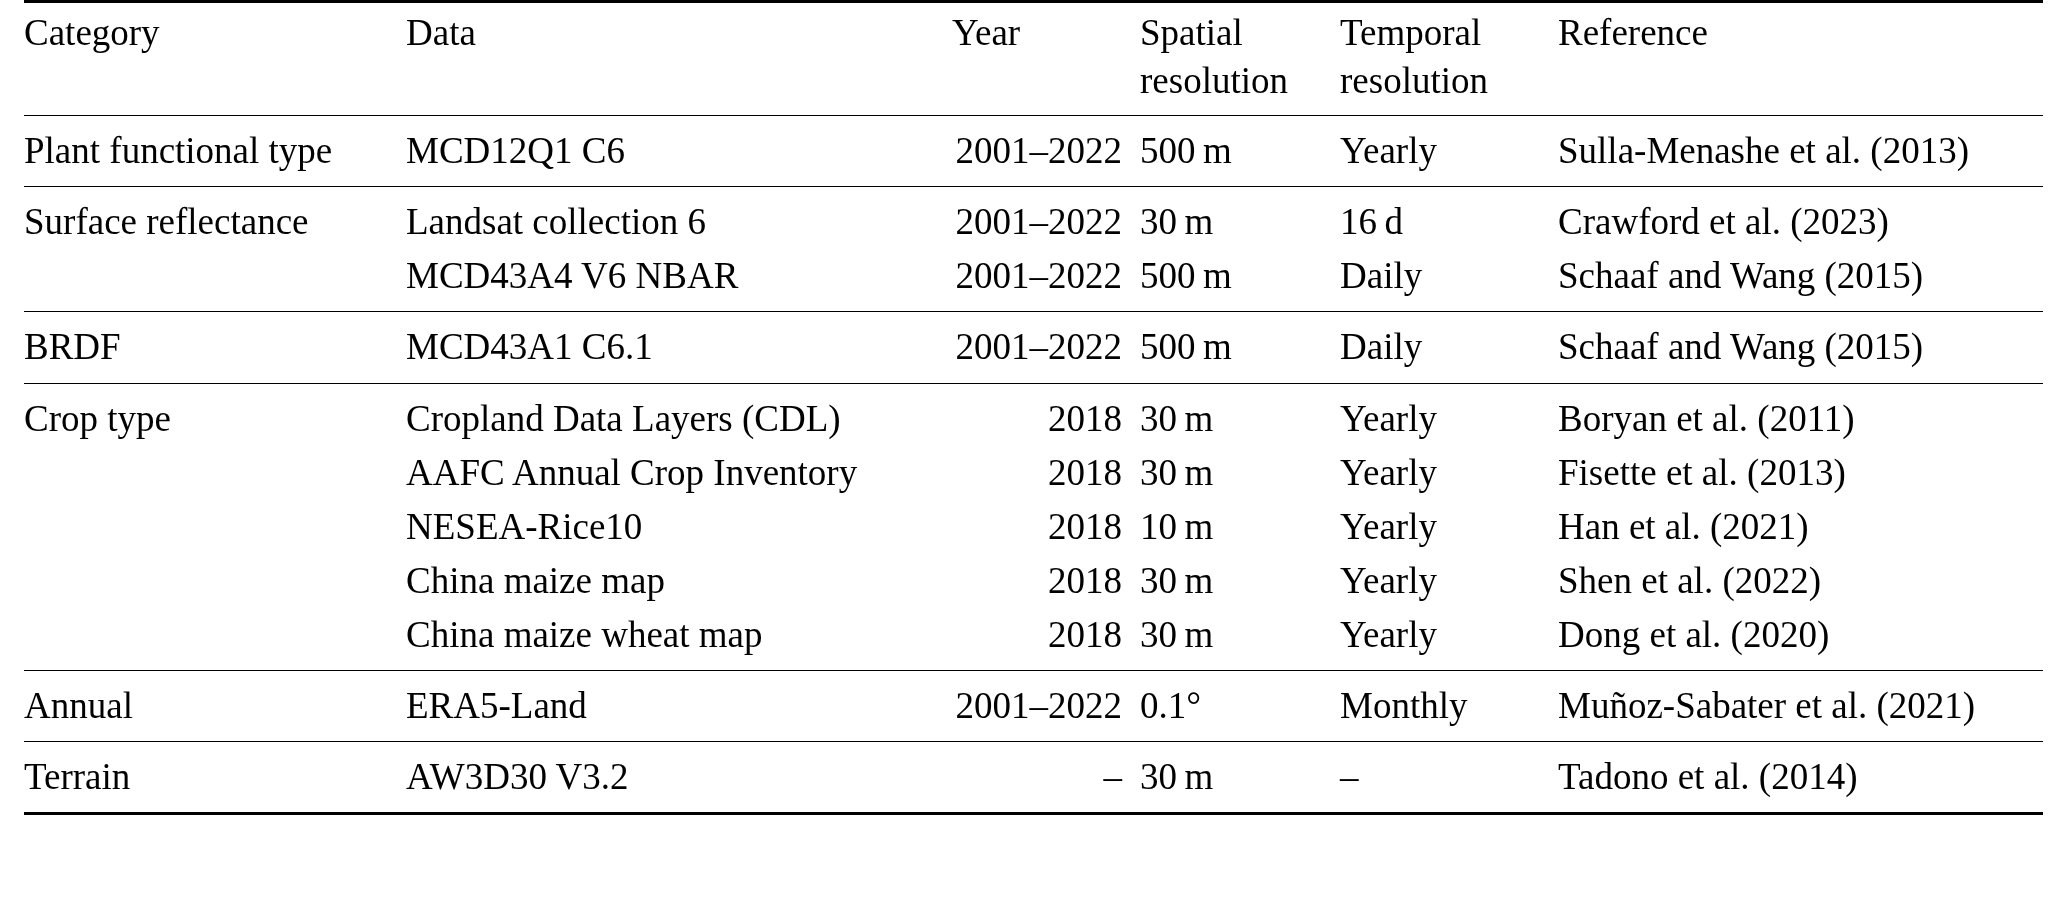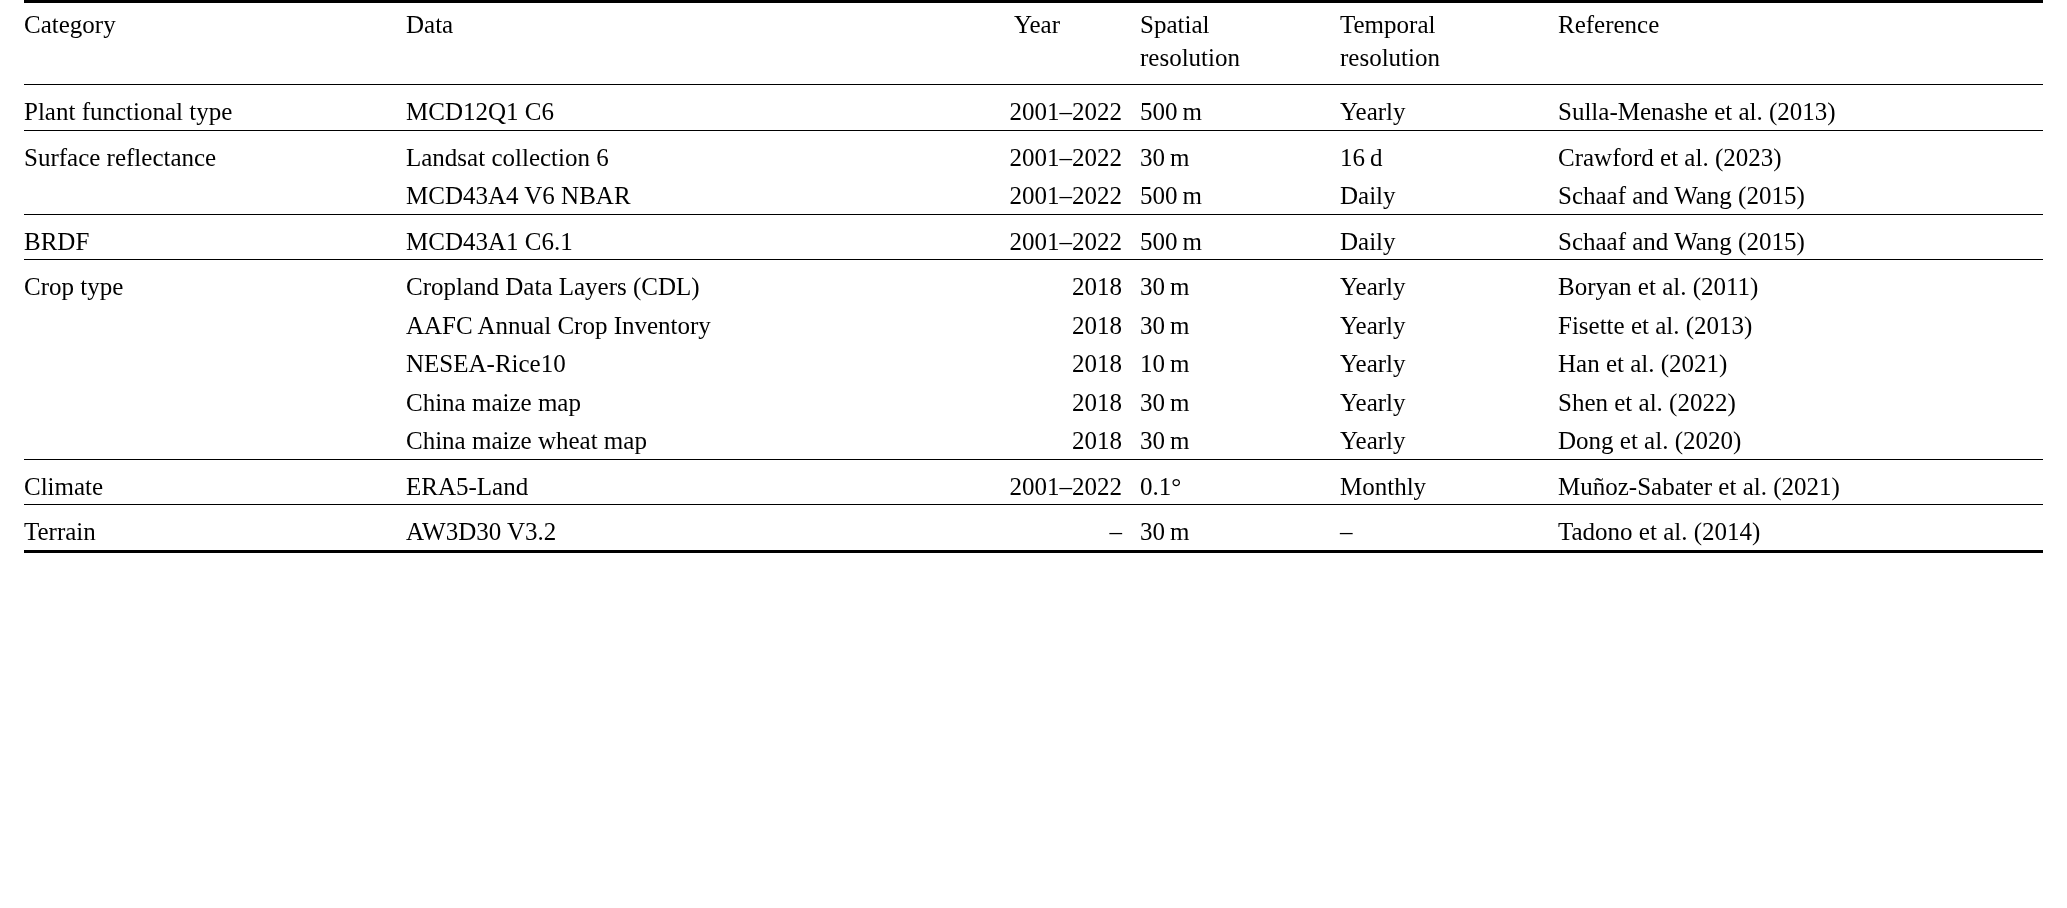--- a/index.html
+++ b/index.html
@@ -17,57 +17,57 @@
   .sheet {
     width: 2067px;
     height: 908px;
     box-sizing: border-box;
     padding: 0 24px;
     position: relative;
   }
   table.data-table {
     width: 2019px;
     border-collapse: collapse;
-    font-size: 25px;
+    font-size: 37px;
     line-height: 1.30;
     table-layout: fixed;
   }
   table.data-table col.c-category { width: 382px; }
   table.data-table col.c-data     { width: 546px; }
   table.data-table col.c-year     { width: 188px; }
   table.data-table col.c-spatial  { width: 200px; }
   table.data-table col.c-temporal { width: 218px; }
   table.data-table col.c-ref      { width: 485px; }
 
   thead th {
     font-weight: normal;
     text-align: left;
     vertical-align: top;
     padding: 6px 0 10px 0;
   }
-  thead th.align-right { text-align: center; padding-right: 18px; }
+  thead th.align-right { text-align: left; padding-right: 18px; }
   thead tr.head-row th { border-top: 3px solid #000; }
   thead tr.head-row { }
 
   tbody td {
     text-align: left;
     vertical-align: top;
     padding: 3px 0 3px 0;
     white-space: nowrap;
   }
   tbody td.align-right { text-align: right; padding-right: 18px; }
 
   tr.group-start td, tr.group-start th {
     border-top: 1.5px solid #000;
   }
   tr.group-start td {
     padding-top: 11px;
   }
   tr.group-end td {
-    padding-bottom: 1px;
+    padding-bottom: 11px;
   }
   .head-cell-wrap {
     display: block;
     white-space: pre-line;
   }
   .bottom-rule {
     border-top: 3px solid #000;
     width: 2019px;
     margin: 0 auto;
   }
@@ -176,21 +176,21 @@
         </tr>
         <tr class="group-end">
           <td></td>
           <td>China maize wheat map</td>
           <td class="align-right">2018</td>
           <td>30 m</td>
           <td>Yearly</td>
           <td>Dong et al. (2020)</td>
         </tr>
         <tr class="group-start group-end">
-          <td>Climate</td>
+          <td>Annual</td>
           <td>ERA5-Land</td>
           <td class="align-right">2001–2022</td>
           <td>0.1°</td>
           <td>Monthly</td>
           <td>Muñoz-Sabater et al. (2021)</td>
         </tr>
         <tr class="group-start group-end">
           <td>Terrain</td>
           <td>AW3D30 V3.2</td>
           <td class="align-right">–</td>

